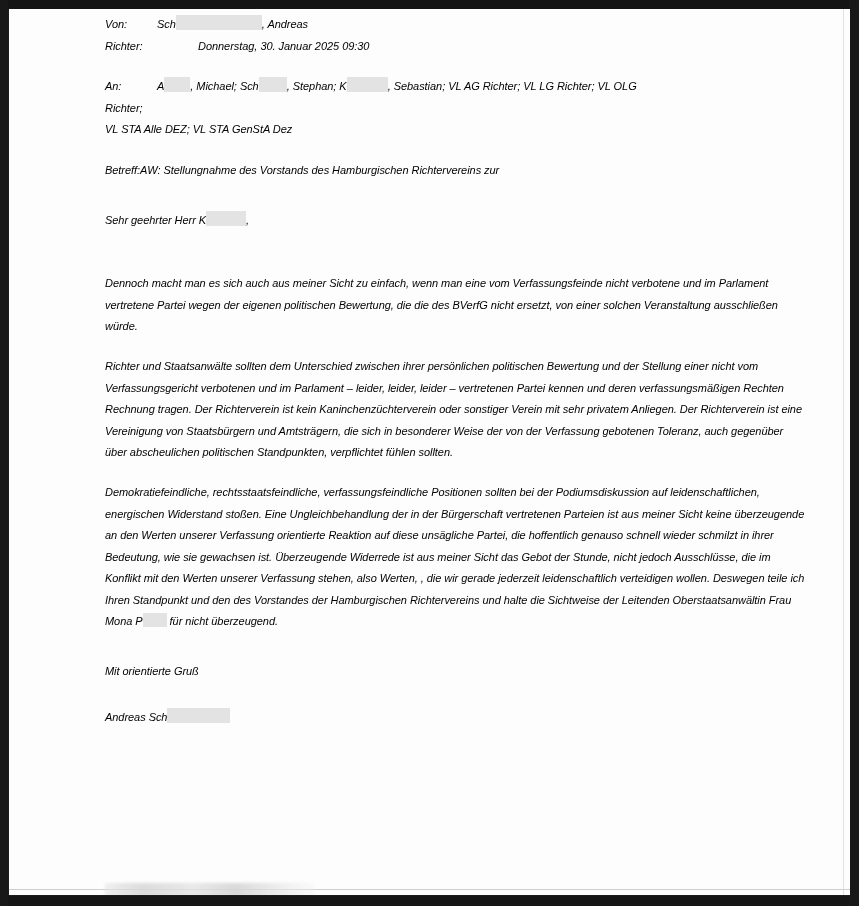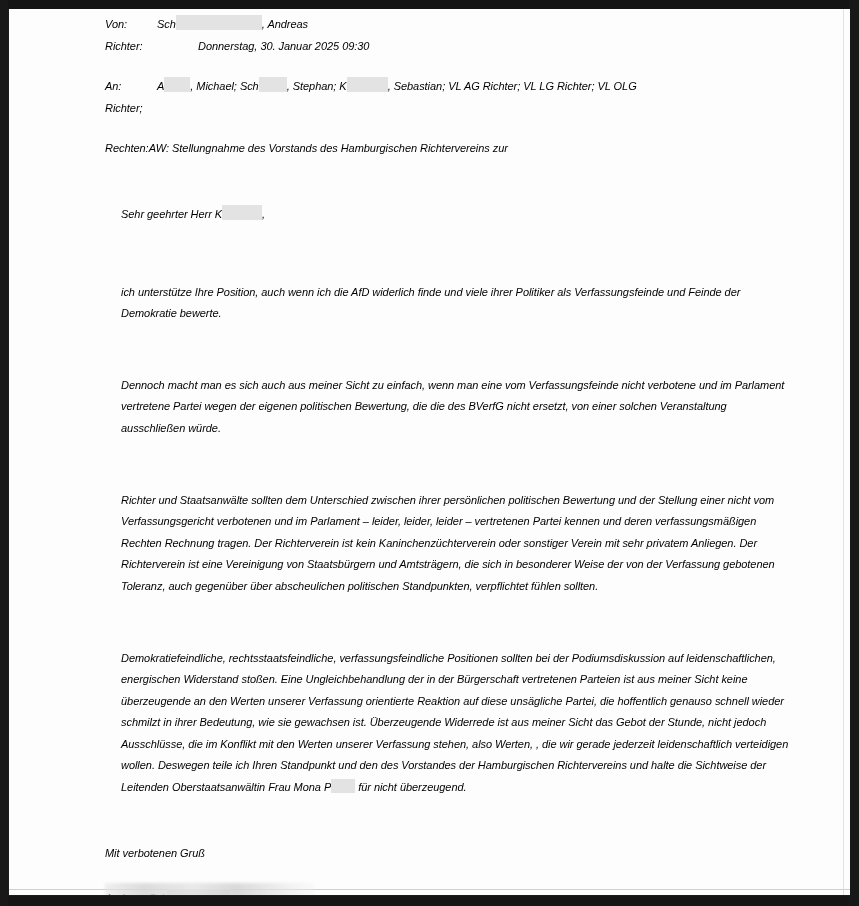--- a/index.html
+++ b/index.html
@@ -104,21 +104,21 @@
   }
   .lbl-von   { display: inline-block; width: 52px; }
   .lbl-ges   { display: inline-block; width: 93px; }
   .lbl-an    { display: inline-block; width: 52px; }
 
   .spacer-sm  { height: 18px; }
   .spacer-md  { height: 24px; }
   .spacer-lg  { height: 28px; }
 
   p.para {
-    margin: 16px;
+    margin: 0;
     padding: 0;
   }
 
   
   .redact {
     display: inline-block;
     background: #e3e3e3;
     vertical-align: -2px;
     border-radius: 0px;
   }
@@ -167,48 +167,48 @@
 
       <div class="hdr-block">
 
         <span class="hdr-line"><span class="lbl-von">Von:</span><span>Sch</span><span class="redact redact-r1"></span><span>, Andreas</span></span>
 
         <span class="hdr-line"><span class="lbl-ges">Richter:</span><span>Donnerstag, 30. Januar 2025 09:30</span></span>
 
         <span class="hdr-line wrap"><span class="lbl-an">An:</span><span>A</span><span class="redact redact-r2"></span><span>, Michael; Sch</span><span class="redact redact-r3"></span><span>, Stephan; K</span><span class="redact redact-r4"></span><span>, Sebastian; VL AG Richter; VL LG Richter; VL OLG</span></span>
 
         <span class="hdr-line">Richter;</span>
-
-        <span class="hdr-line wrap"><span>Rechten:</span><span>AW: Stellungnahme des Vorstands des Hamburgischen Richtervereins zur</span></span>
+        <span class="hdr-line">VL STA Alle DEZ; VL STA GenStA Dez</span>
+
+        <span class="hdr-line wrap"><span>Betreff:</span><span>AW: Stellungnahme des Vorstands des Hamburgischen Richtervereins zur</span></span>
       </div>
 
       <div class="spacer-lg"></div>
 
       <p class="para"><span>Sehr geehrter Herr K</span><span class="redact redact-r5"></span><span>,</span></p>
 
       <div class="spacer-md"></div>
 
-      <p class="para">ich unterstütze Ihre Position, auch wenn ich die AfD widerlich finde und viele ihrer Politiker als Verfassungsfeinde und Feinde der Demokratie bewerte.</p>
 
       <div class="spacer-sm"></div>
 
       <p class="para">Dennoch macht man es sich auch aus meiner Sicht zu einfach, wenn man eine vom Verfassungsfeinde  nicht verbotene und im Parlament vertretene Partei wegen der eigenen politischen Bewertung, die die des BVerfG nicht ersetzt,  von einer solchen Veranstaltung ausschließen würde.</p>
 
       <div class="spacer-sm"></div>
 
       <p class="para">Richter und Staatsanwälte sollten dem Unterschied zwischen ihrer persönlichen politischen Bewertung und der Stellung einer nicht vom Verfassungsgericht verbotenen  und  im Parlament – leider, leider, leider – vertretenen Partei kennen und deren verfassungsmäßigen Rechten Rechnung tragen. Der Richterverein ist kein Kaninchenzüchterverein oder sonstiger Verein mit sehr privatem Anliegen. Der Richterverein ist eine Vereinigung von Staatsbürgern und Amtsträgern, die sich in besonderer Weise der von der Verfassung gebotenen Toleranz, auch gegenüber über abscheulichen politischen Standpunkten, verpflichtet fühlen sollten.</p>
 
       <div class="spacer-sm"></div>
 
       <p class="para"><span>Demokratiefeindliche, rechtsstaatsfeindliche, verfassungsfeindliche Positionen sollten bei der Podiumsdiskussion auf leidenschaftlichen, energischen Widerstand stoßen. Eine Ungleichbehandlung der in der Bürgerschaft vertretenen Parteien ist aus meiner Sicht keine überzeugende an den Werten unserer Verfassung orientierte Reaktion auf diese unsägliche Partei, die hoffentlich genauso schnell wieder schmilzt in ihrer Bedeutung, wie sie gewachsen ist. Überzeugende Widerrede ist aus meiner Sicht das Gebot der Stunde, nicht jedoch Ausschlüsse, die im Konflikt mit den Werten unserer Verfassung stehen,  also Werten, , die wir gerade jederzeit leidenschaftlich verteidigen wollen. Deswegen teile ich Ihren Standpunkt und den des Vorstandes der Hamburgischen Richtervereins  und halte die Sichtweise der Leitenden Oberstaatsanwältin Frau Mona P</span><span class="redact redact-r6"></span><span> für nicht überzeugend.</span></p>
 
       <div class="spacer-lg"></div>
 
       <div>
-        <span class="sig-line">Mit verbotenen Gruß</span>
+        <span class="sig-line">Mit orientierte Gruß</span>
         <div class="spacer-md"></div>
         <span class="sig-line"><span>Andreas Sch</span><span class="redact redact-r7"></span></span>
       </div>
 
       <div class="redact-blur-block"></div>
 
     </div>
   </div>
 </div>
 

